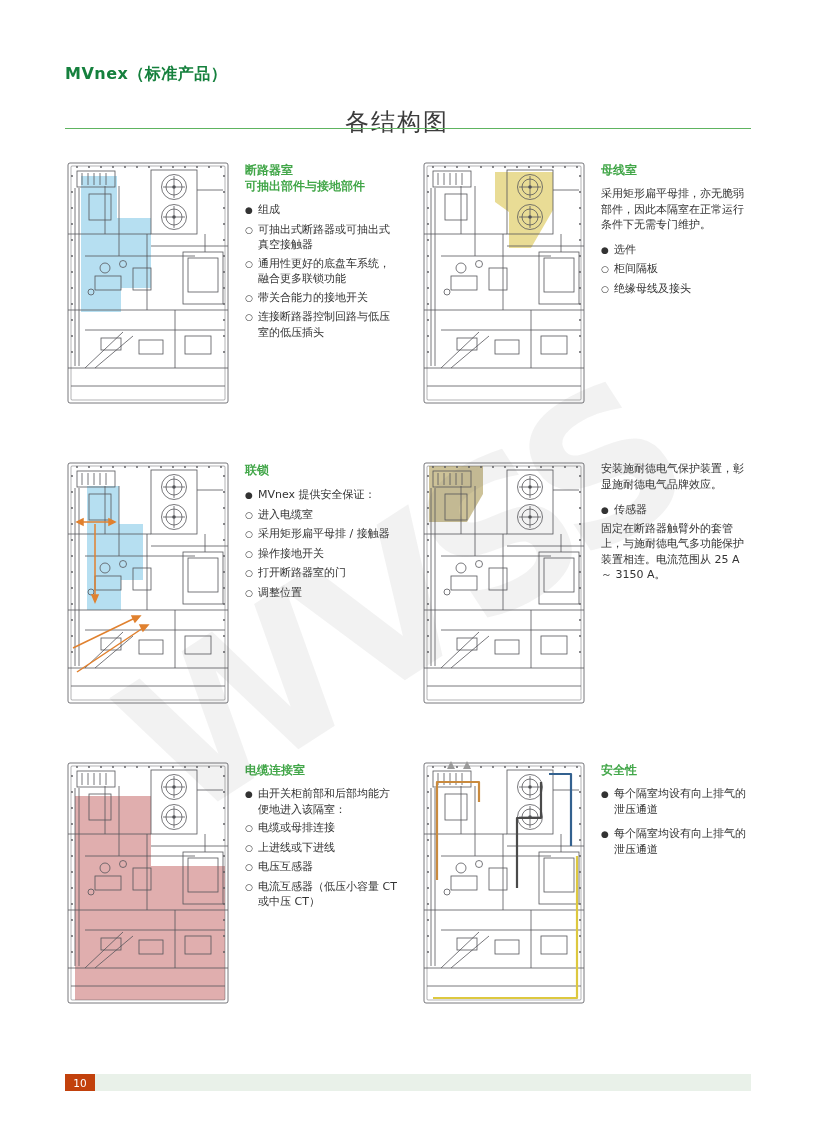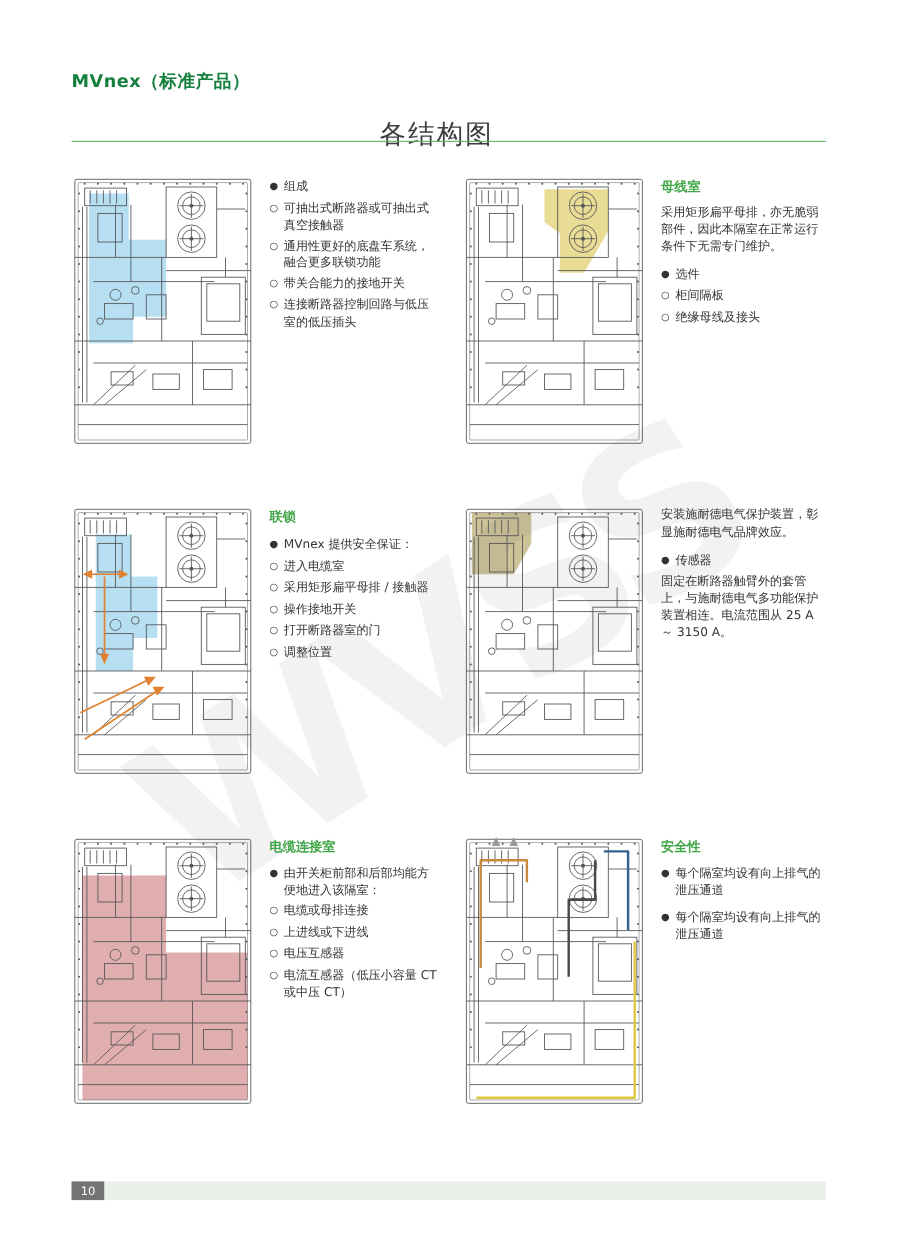--- a/index.html
+++ b/index.html
@@ -40,21 +40,21 @@
   .watermark {
     position:absolute; left:30px; top:400px; width:740px; height:400px;
     display:flex; align-items:center; justify-content:center;
     font-size:200px; font-weight:bold; letter-spacing:-12px;
     color:rgba(90,90,90,0.08);
     transform:rotate(-33deg);
     pointer-events:none; z-index:4; user-select:none;
   }
   .footer-num {
     position:absolute; left:65px; top:1074px; width:30px; height:17px;
-    background:#737373; color:#fff; font-size:10.5px;
+    background:#c2410c; color:#fff; font-size:10.5px;
     display:flex; align-items:center; justify-content:center;
   }
   .footer-bar {
     position:absolute; left:95px; top:1074px; width:656px; height:17px;
     background:#e9f1e9;
   }
 </style>
 </head>
 <body>
 
@@ -153,20 +153,24 @@
             <circle cx="159" cy="176" r="0.9"></circle>
             <circle cx="7" cy="192" r="0.9"></circle>
             <circle cx="159" cy="192" r="0.9"></circle>
     <circle cx="109" cy="27" r="1.8"></circle>
             <circle cx="109" cy="57" r="1.8"></circle>
   </g>
 
 </svg>
       </div>
     <div class="textcol">
+      <div class="titles">
+          <div class="sec-title">断路器室</div>
+          <div class="sec-title">可抽出部件与接地部件</div>
+        </div>
       <div class="sec-body">
           <div class="b-row" style="margin-top: 0px;">
             <span class="b-marker">●</span>
             <span class="b-text">组成</span>
           </div>
           <div class="b-row" style="margin-top: 3px;">
             <span class="b-marker">○</span>
             <span class="b-text">可抽出式断路器或可抽出式真空接触器</span>
           </div>
           <div class="b-row" style="margin-top: 3px;">
@@ -278,21 +282,21 @@
             <circle cx="109" cy="57" r="1.8"></circle>
   </g>
 
 </svg>
       </div>
     <div class="textcol">
       <div class="titles">
           <div class="sec-title">母线室</div>
         </div>
       <div class="sec-body">
-          <p class="line-p" style="margin-top: 0px; font-family: Liberation Serif, serif;">采用矩形扁平母排，亦无脆弱部件，因此本隔室在正常运行条件下无需专门维护。</p>
+          <p class="line-p" style="margin-top: 0px;">采用矩形扁平母排，亦无脆弱部件，因此本隔室在正常运行条件下无需专门维护。</p>
           <div class="b-row" style="margin-top: 9px;">
             <span class="b-marker">●</span>
             <span class="b-text">选件</span>
           </div>
           <div class="b-row" style="margin-top: 3px;">
             <span class="b-marker">○</span>
             <span class="b-text">柜间隔板</span>
           </div>
           <div class="b-row" style="margin-top: 3px;">
             <span class="b-marker">○</span>

